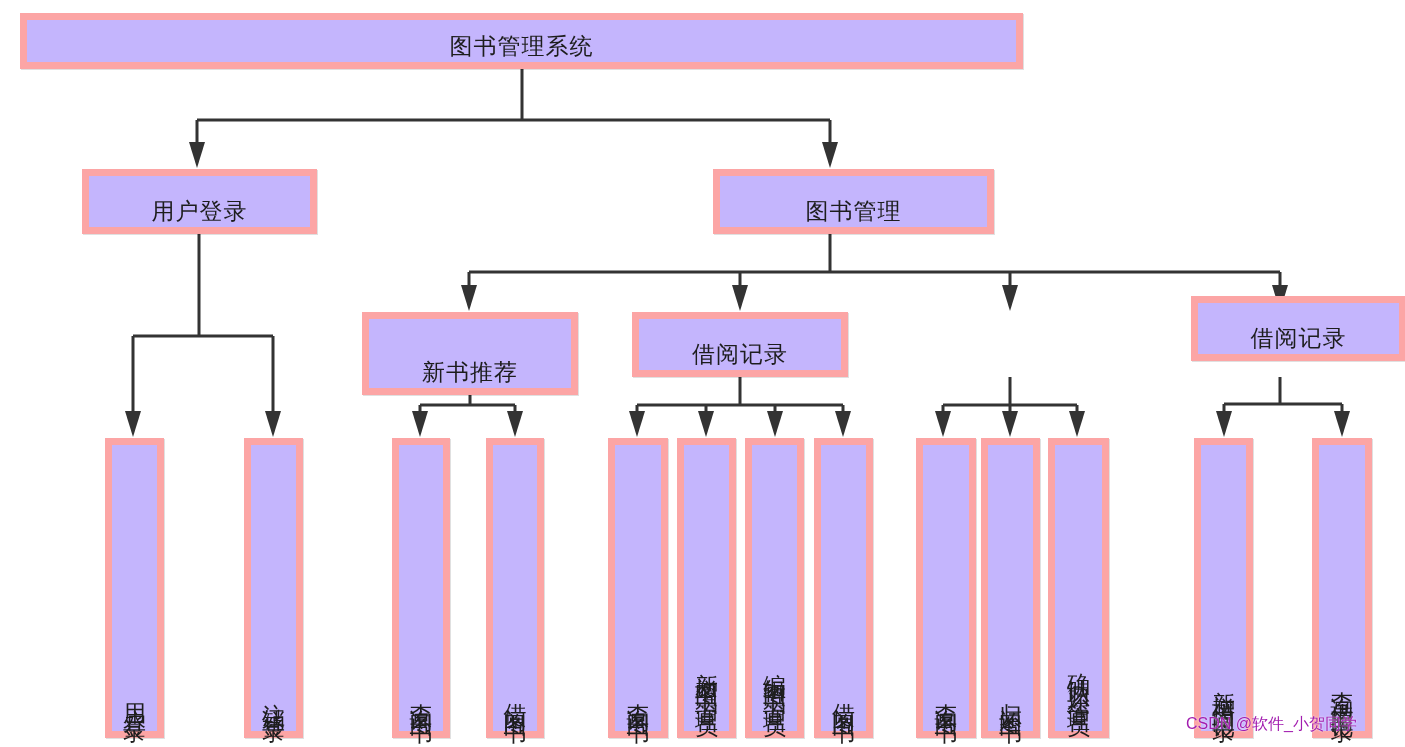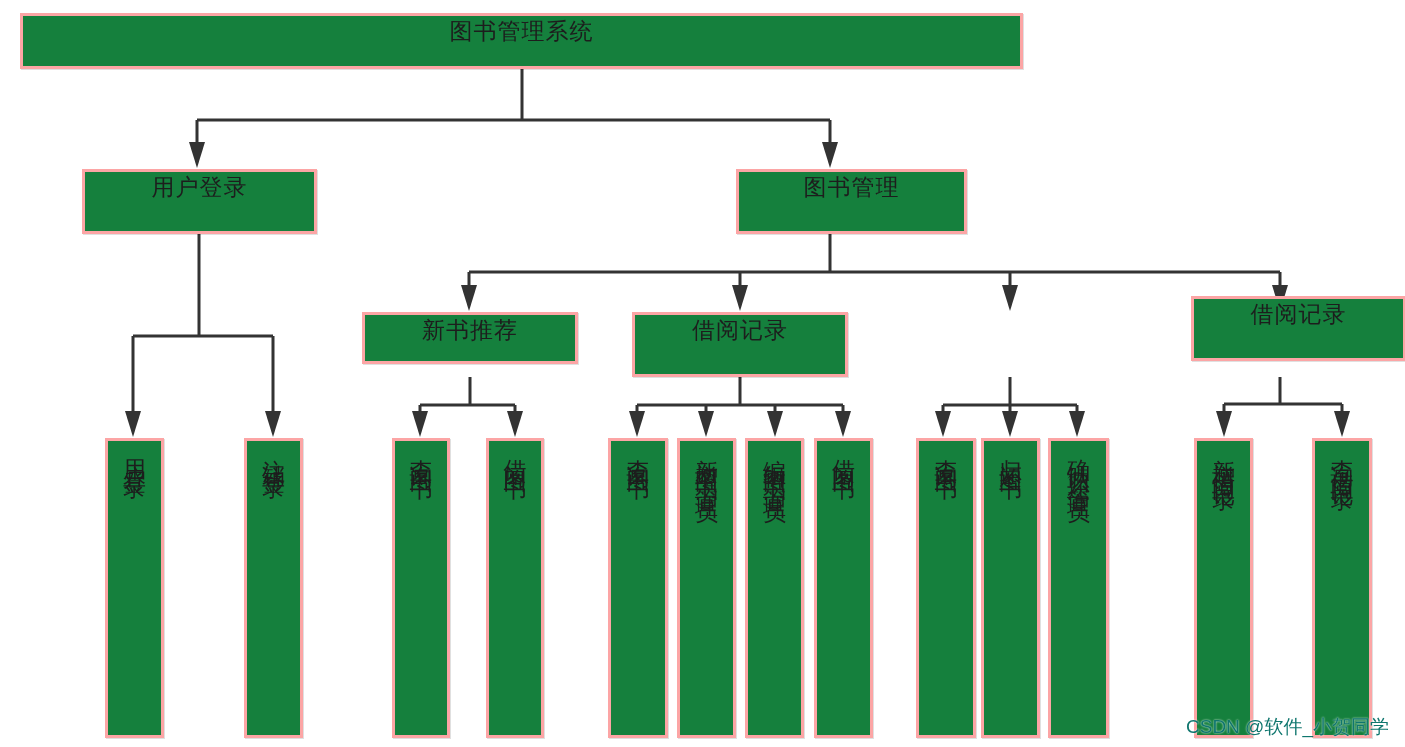--- a/index.html
+++ b/index.html
@@ -18,24 +18,24 @@
   .connector-layer {
     position: absolute;
     left: 0;
     top: 0;
     width: 1405px;
     height: 747px;
   }
   .node {
     position: absolute;
     box-sizing: border-box;
-    border: 3px solid #fca5a5;
-    background: #15803d;
+    border: 7px solid #fca5a5;
+    background: #c4b5fd;
     display: flex;
-    align-items: flex-start;
+    align-items: flex-end;
     justify-content: center;
     color: #1d1d1d;
     box-shadow: 1px 1px 0 rgba(0,0,0,0.12);
   }
   .hbox {
     font-size: 23px;
     letter-spacing: 1px;
   }
   .leaf {
     padding-bottom: 22px;
@@ -45,22 +45,22 @@
     text-orientation: mixed;
     font-size: 23px;
     letter-spacing: 6px;
     line-height: 1;
     white-space: nowrap;
   }
   .watermark {
     position: absolute;
     left: 1186px;
     top: 714px;
-    font-size: 19px;
-    color: #0f766e;
+    font-size: 16px;
+    color: #a21caf;
     text-shadow: 0 0 2px #ffffff;
     white-space: nowrap;
     z-index: 5;
   }
 </style>
 </head>
 <body>
 
 <div class="canvas">
 
@@ -97,25 +97,25 @@
     </g>
   </svg>
 
   <div class="node hbox" style="left:20px; top:13px; width:1003px; height:56px;">
     <span>图书管理系统</span>
   </div>
 
   <div class="node hbox" style="left:82px; top:169px; width:235px; height:65px;">
     <span>用户登录</span>
   </div>
-  <div class="node hbox" style="left:736px; top:169px; width:231px; height:65px;">
+  <div class="node hbox" style="left:713px; top:169px; width:281px; height:65px;">
     <span>图书管理</span>
   </div>
 
-  <div class="node hbox" style="left:362px; top:312px; width:216px; height:52px;">
+  <div class="node hbox" style="left:362px; top:312px; width:216px; height:83px;">
     <span>新书推荐</span>
   </div>
   <div class="node hbox" style="left:632px; top:312px; width:216px; height:65px;">
     <span>借阅记录</span>
   </div>
   <div class="node hbox" style="left:1172px; top:296px; width:215px; height:65px;margin-left:19px;">
     <span>借阅记录</span>
   </div>
 
   <div class="node leaf" style="left:105px; top:438px; width:59px; height:300px;">

